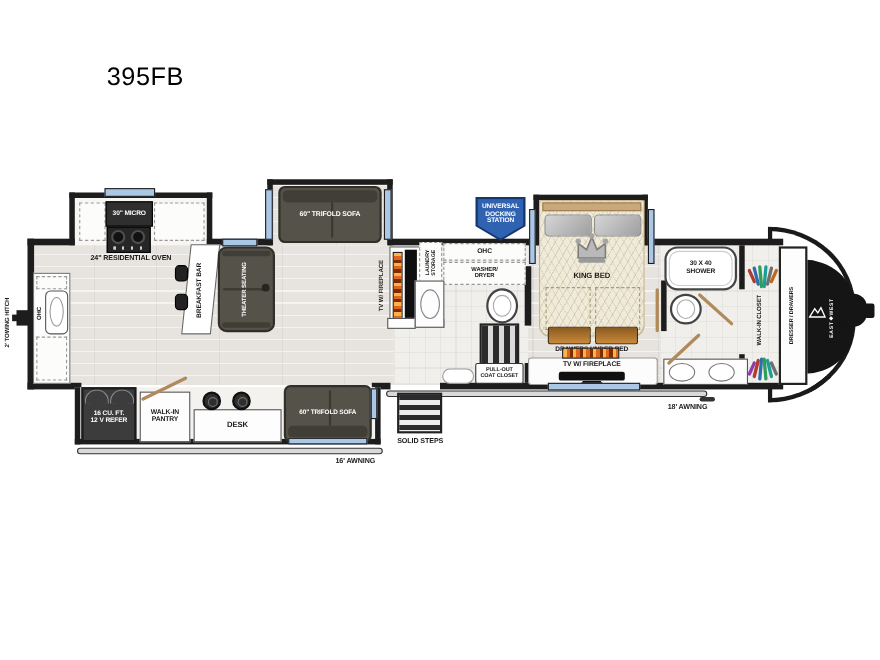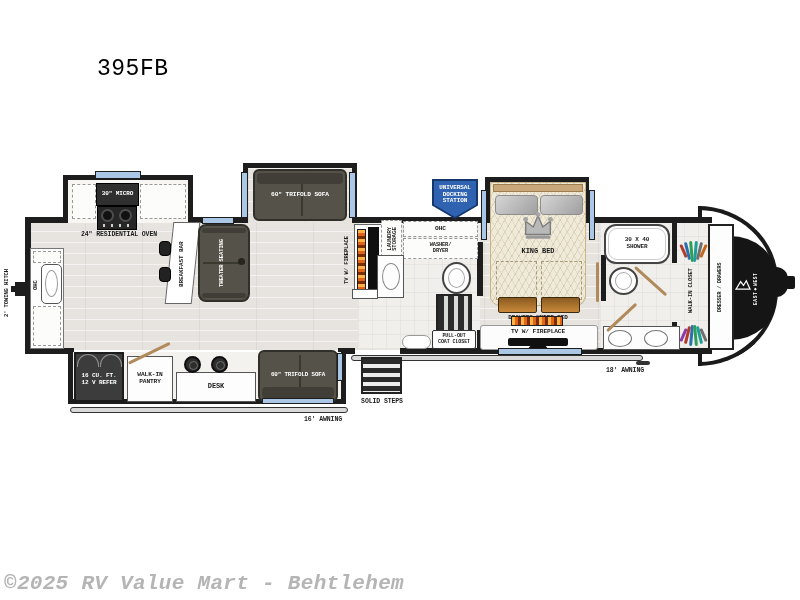--- a/index.html
+++ b/index.html
@@ -1,18 +1,18 @@
 <!DOCTYPE html>
 <html><head>
 <meta charset="utf-8">
 <style>
   html,body{margin:0;padding:0;background:#fff;}
   #stage{position:relative;width:800px;height:600px;background:#fff;overflow:hidden;font-family:"Liberation Sans",sans-serif;}
   .abs{position:absolute;box-sizing:border-box;}
-  .lbl{position:absolute;box-sizing:border-box;font-family:Liberation Mono, monospace;font-weight:bold;color:#1b1b1b;display:flex;align-items:center;justify-content:center;line-height:1.12;letter-spacing:-0.1px;}
+  .lbl{position:absolute;box-sizing:border-box;font-family:Liberation Sans, sans-serif;font-weight:bold;color:#1b1b1b;display:flex;align-items:center;justify-content:center;line-height:1.12;letter-spacing:-0.1px;}
   .vt{writing-mode:vertical-rl;transform:rotate(180deg);}
   .wall{position:absolute;background:#1d1d1d;box-sizing:border-box;}
   .win{position:absolute;background:#aac7e6;border:1px solid #1d1d1d;box-sizing:border-box;z-index:30;}
   .dash{position:absolute;background:#fcfcfb;border:1px dashed #999;box-sizing:border-box;}
   .whitebox{position:absolute;background:#fdfdfd;border:1.5px solid #5a5a5a;box-sizing:border-box;}
   .sofa{position:absolute;background:#55524a;border:2px solid #302f29;border-radius:6px;box-sizing:border-box;}
   .sofaback{position:absolute;background:#403e36;border-radius:4px;}
   .flamev{background:repeating-linear-gradient(180deg,#ffb347 0 3px,#e2641b 3px 6px,#7a2d00 6px 9px);border:1px solid #1d1d1d;}
   .flameh{background:repeating-linear-gradient(90deg,#ffb347 0 3px,#e2641b 3px 6px,#7a2d00 6px 9px);border:1px solid #1d1d1d;}
   .tan{position:absolute;background:#b08a5a;border-radius:2px;z-index:26;}
@@ -238,15 +238,14 @@
   <div class="sofa" style="left:258px;top:350px;width:80px;height:52px;">
     <div class="sofaback" style="position:absolute;left:2px;bottom:2px;right:2px;height:11px;"></div>
     <div style="position:absolute;left:39px;top:3px;width:1.5px;bottom:13px;background:#3a392f;"></div>
   </div>
   <div class="lbl" style="left:258px;top:364px;width:80px;height:22px;font-size:5.8px;color:#fff;">60" TRIFOLD SOFA</div>
   <div class="win" style="left:337px;top:353px;width:6px;height:28px;"></div>
   <div class="win" style="left:262px;top:398px;width:72px;height:6px;"></div>
   <div class="abs" style="left:70px;top:407px;width:278px;height:6px;background:#d9d9d9;border:1.5px solid #333;border-radius:3px;"></div>
   <div class="lbl" style="left:296px;top:415px;width:54px;height:10px;font-size:6.5px;">16' AWNING</div>
 
-  <div class="lbl" style="left:4px;top:570px;width:520px;height:28px;justify-content:flex-start;font-size:21px;font-style:italic;font-weight:bold;color:#b5b5b5;letter-spacing:0.3px;">©2025 RV Value Mart - Behtlehem</div>
 
 </div>
 
 </body></html>

